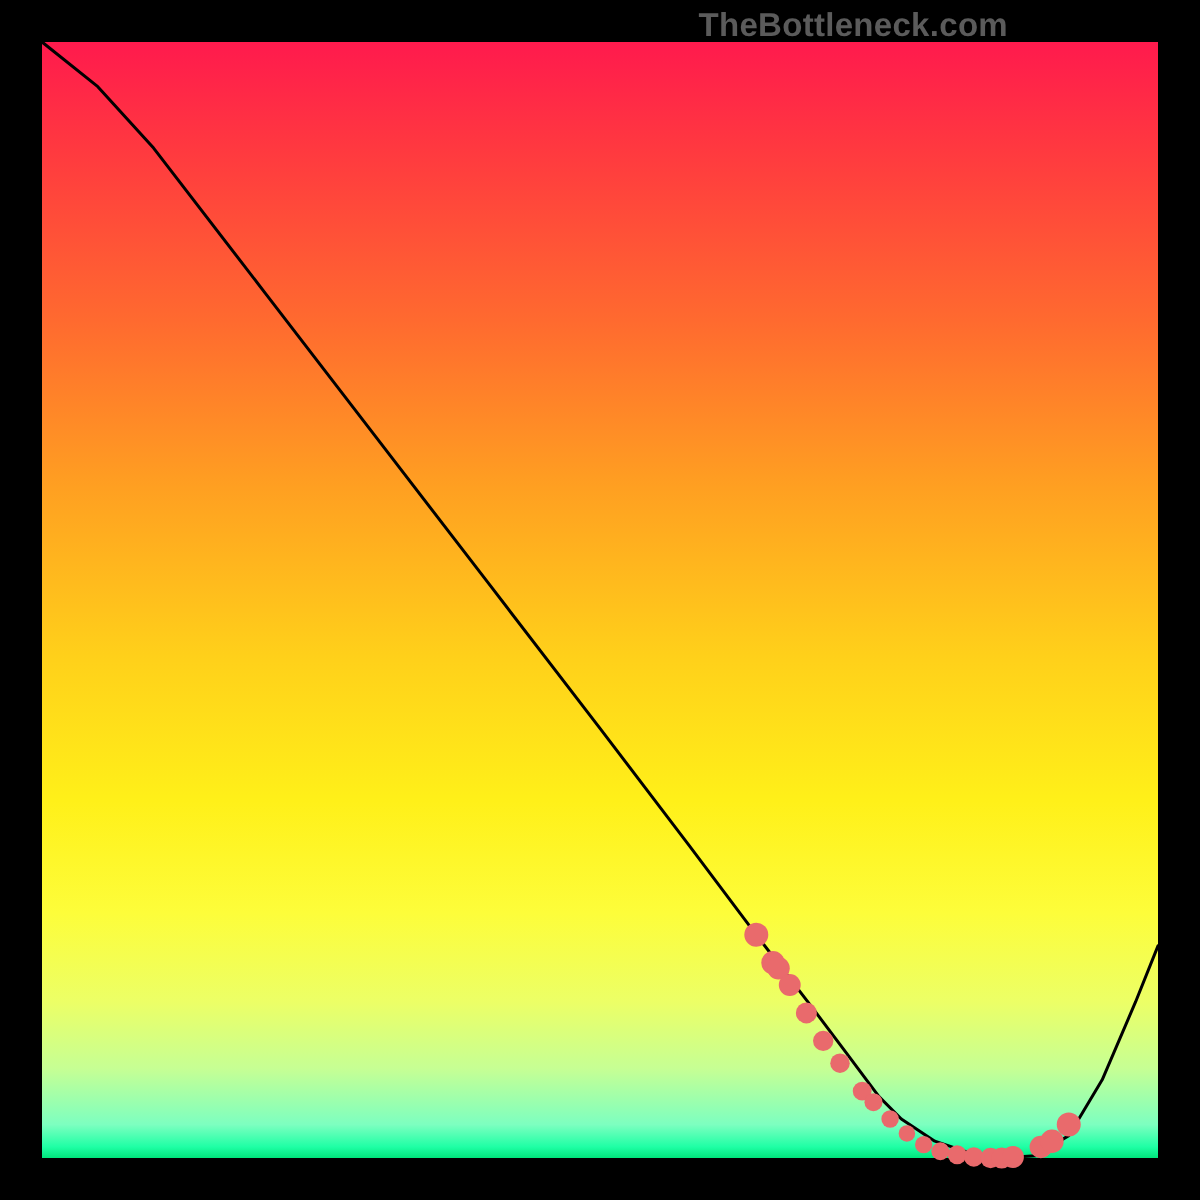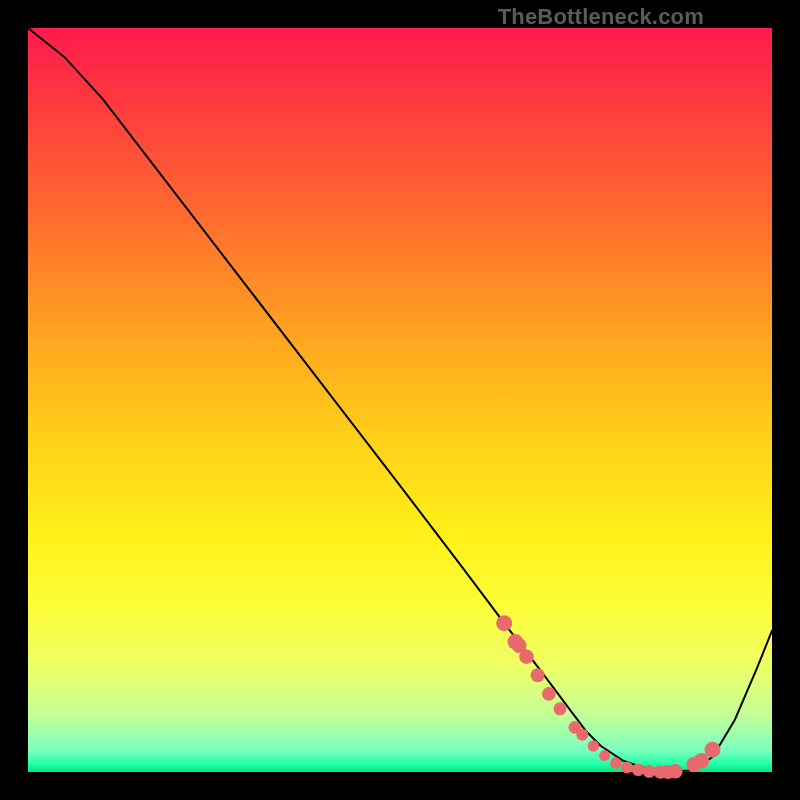--- a/index.html
+++ b/index.html
@@ -11,21 +11,20 @@
     overflow: hidden;
     font-family: Arial, Helvetica, sans-serif;
   }
   .frame {
     position: absolute;
     top: 0;
     left: 0;
     width: 688px;
     height: 800px;
     background: #000;
-    padding-left: 32px;
   }
   .plot-area {
     position: absolute;
     top: 28px;
     left: 28px;
     width: 744px;
     height: 744px;
     background: linear-gradient(to bottom,
       #ff1a4d 0%,
       #ff3a3f 10%,

